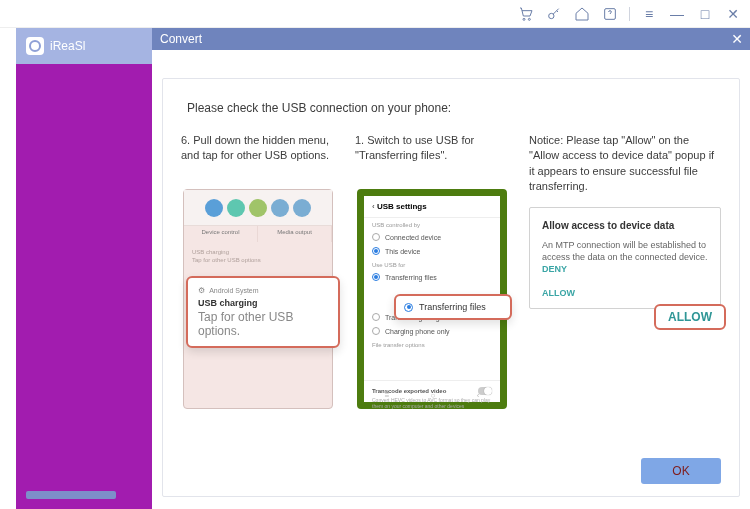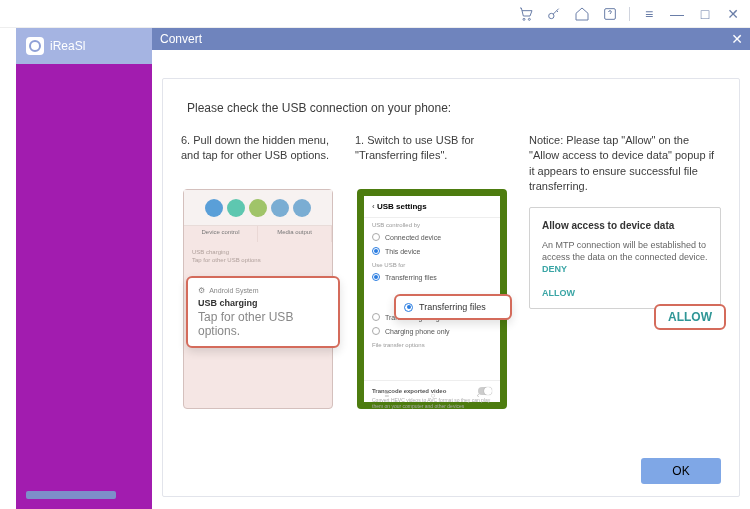--- a/index.html
+++ b/index.html
@@ -126,21 +126,21 @@
   .panel3 .acts .a { color: #3aa5a5; }
   .callout3 {
     position: absolute; right: -6px; bottom: -22px;
     border: 2px solid #d46b5b; border-radius: 6px;
     padding: 4px 12px; background: #fff;
     color: #2f9696; font-weight: bold; font-size: 12px;
   }
 
   .okbtn {
     position: absolute; right: 18px; bottom: 12px;
-    background: #7fa7e6; color: #000000; border: none;
+    background: #7fa7e6; color: #7f1d1d; border: none;
     width: 80px; height: 26px; border-radius: 3px; font-size: 12px;
   }
 </style>
 </head>
 <body>
 
 <div class="titlebar">
   <span class="icon">
       <svg viewBox="0 0 24 24">
         <path d="M3 3h2l3 12h10l3-8H6"></path>

